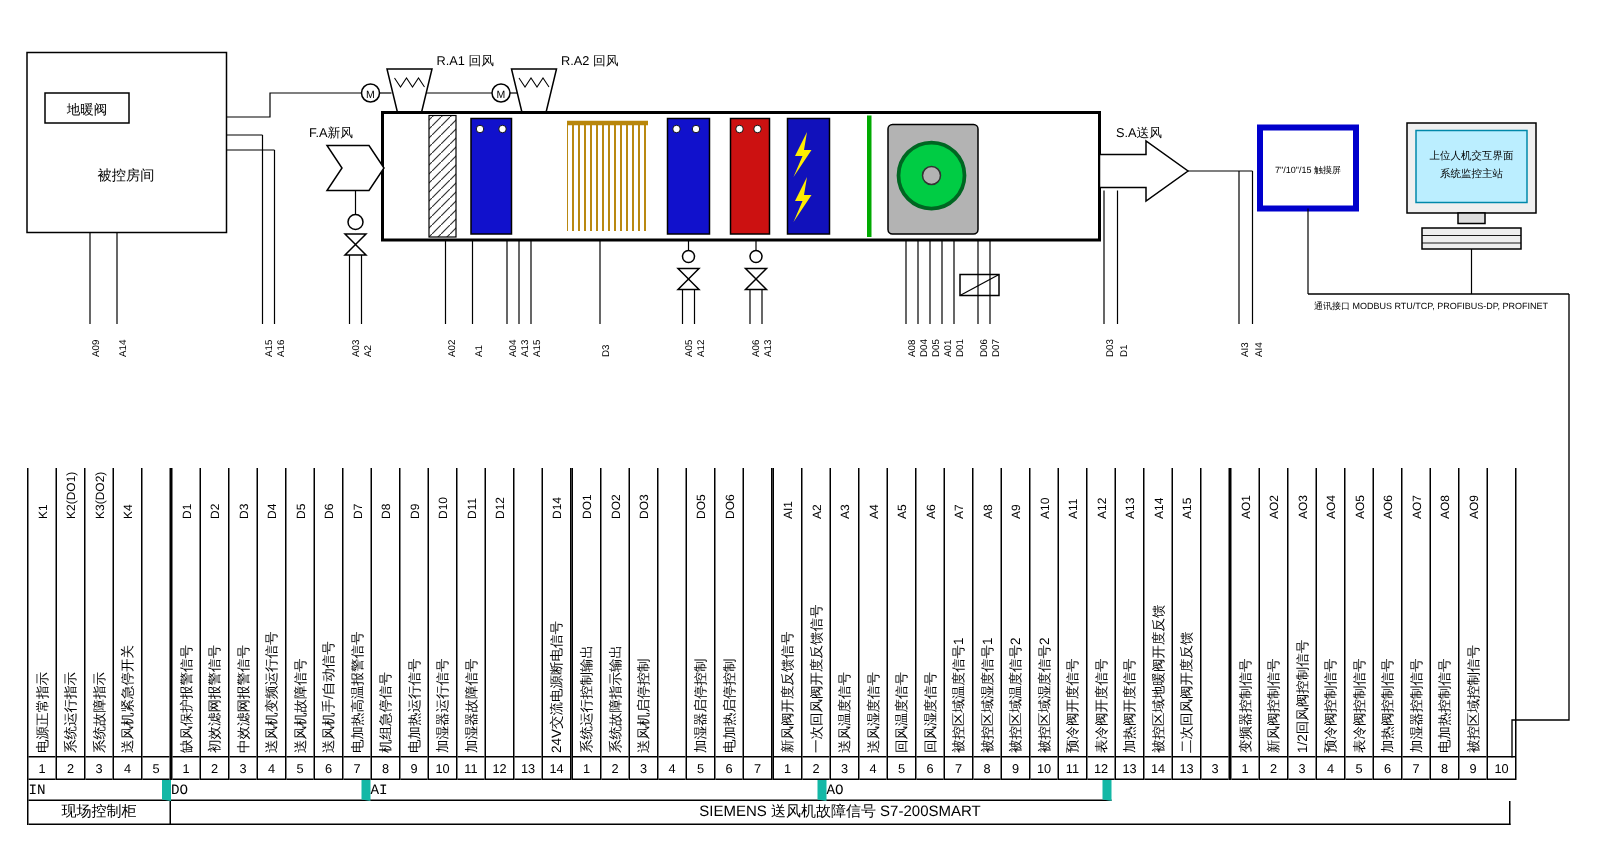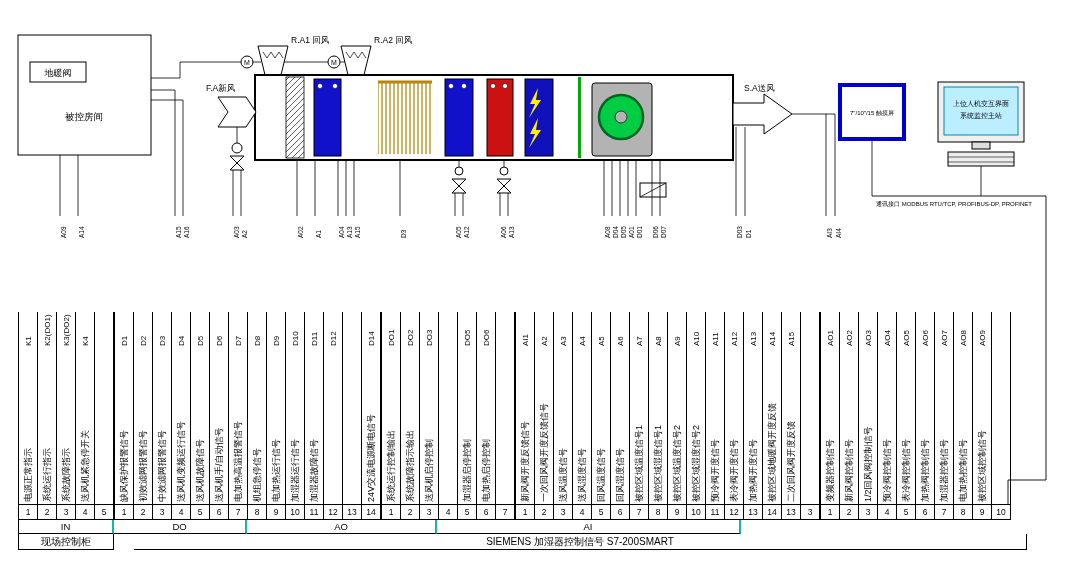--- a/index.html
+++ b/index.html
@@ -19,23 +19,23 @@
   .cell { width:19px; box-sizing:border-box; border-right:1px solid #000;
           display:flex; flex-direction:column; }
   .labels { position:relative; height:192px; border-bottom:1px solid #000; }
   .tl { position:absolute; bottom:158px; left:14px; transform-origin:left bottom;
         transform:rotate(-90deg); white-space:nowrap; font-size:8px; line-height:9px; }
   .sig { position:absolute; bottom:2px; left:14px; transform-origin:left bottom;
          transform:rotate(-90deg); white-space:nowrap; font-size:9px; line-height:10px; }
   .num { height:14px; border-bottom:1px solid #000; text-align:center;
          font-size:8.5px; line-height:14px; }
   #tb-secrow { border-left:1px solid #000; }
-  .sec { box-sizing:border-box; border-right:2px solid #14b8a6; border-bottom:1px solid #000;
-         height:14px; line-height:13px; text-align:center; font-size:9.5px; }
-  #tb-footer { border-left:1px solid #000;gap:20px; }
+  .sec { box-sizing:border-box; border-right:6px solid #14b8a6; border-bottom:1px solid #000;
+         height:14px; line-height:13px; font-size:9.5px;font-family:Liberation Mono, monospace; }
+  #tb-footer { border-left:1px solid #000; }
   .foot { box-sizing:border-box; border-right:1px solid #000; border-bottom:1px solid #000;
           height:16px; line-height:15px; text-align:center; font-size:10px; }
 </style>
 </head>
 <body>
 
 <div id="canvas">
 
   <svg id="schematic" width="1070" height="566" viewBox="0 0 1070 566" style="position:absolute;left:0;top:0;">
     <defs>
@@ -546,22 +546,22 @@
           </div>
           <div class="cell">
             <div class="labels"></div>
             <div class="num">10</div>
           </div>
         </div>
       </div>
     <div id="tb-secrow" class="tb-row">
         <div class="sec" style="width: 95px;">IN</div>
         <div class="sec" style="width: 133px;">DO</div>
+        <div class="sec" style="width: 304px;">AI</div>
         <div class="sec" style="width: 190px;">AO</div>
-        <div class="sec" style="width: 304px;">AI</div>
       </div>
     <div id="tb-footer" class="tb-row">
         <div class="foot" style="width: 95px;">现场控制柜</div>
-        <div class="foot" style="width: 893px;">SIEMENS  加湿器控制信号 S7-200SMART</div>
+        <div class="foot" style="width: 893px;">SIEMENS  送风机故障信号 S7-200SMART</div>
       </div>
   </div>
 
 </div>
 
 </body></html>

